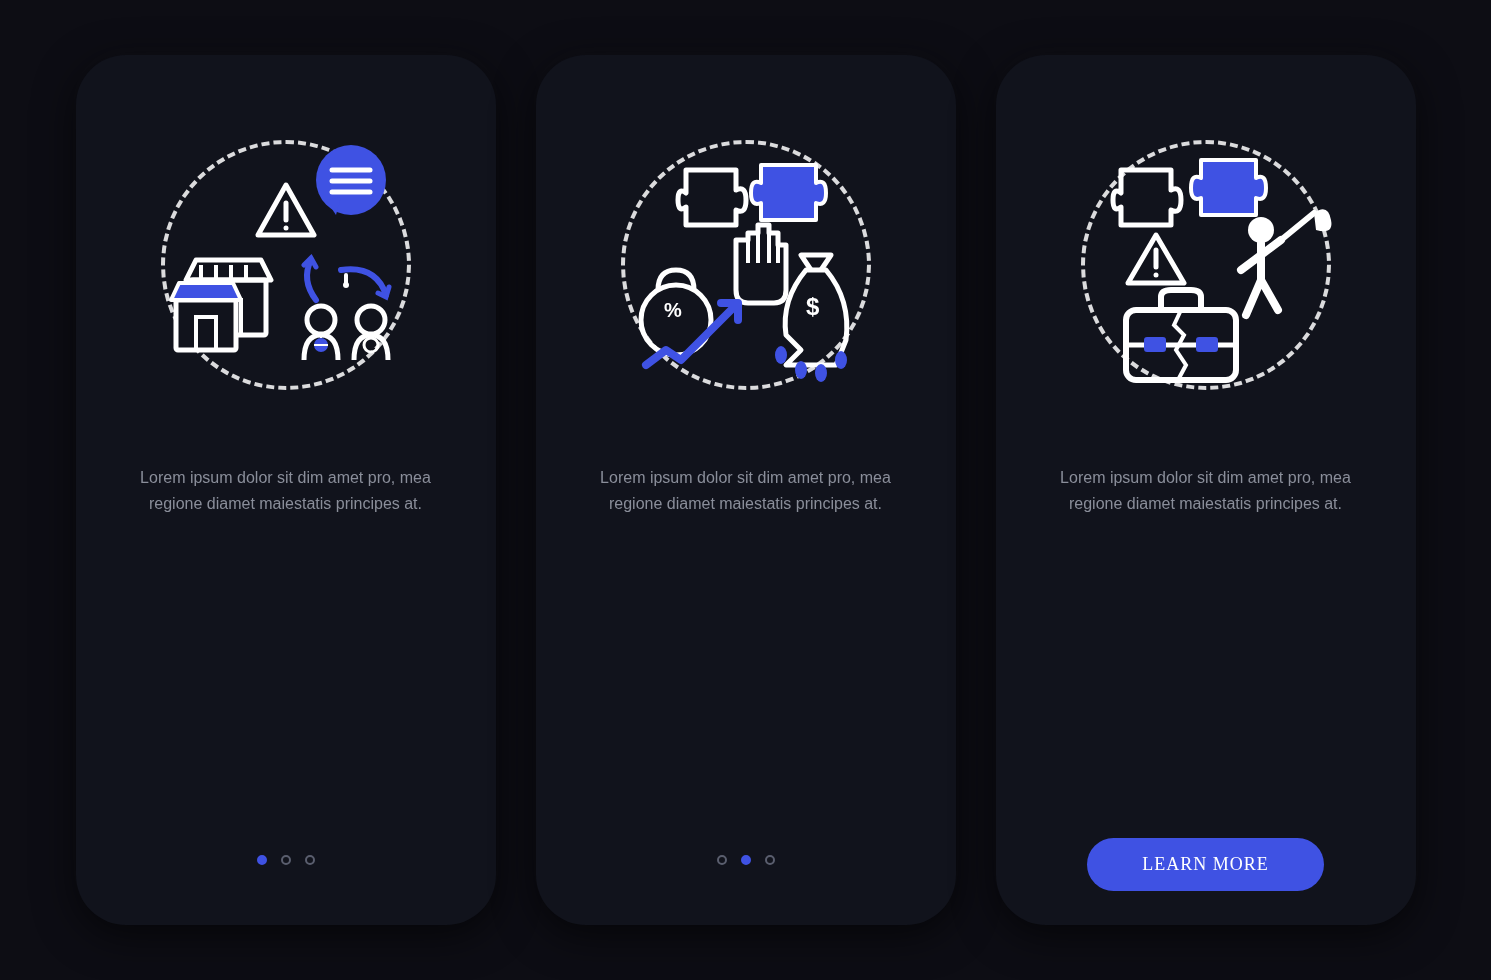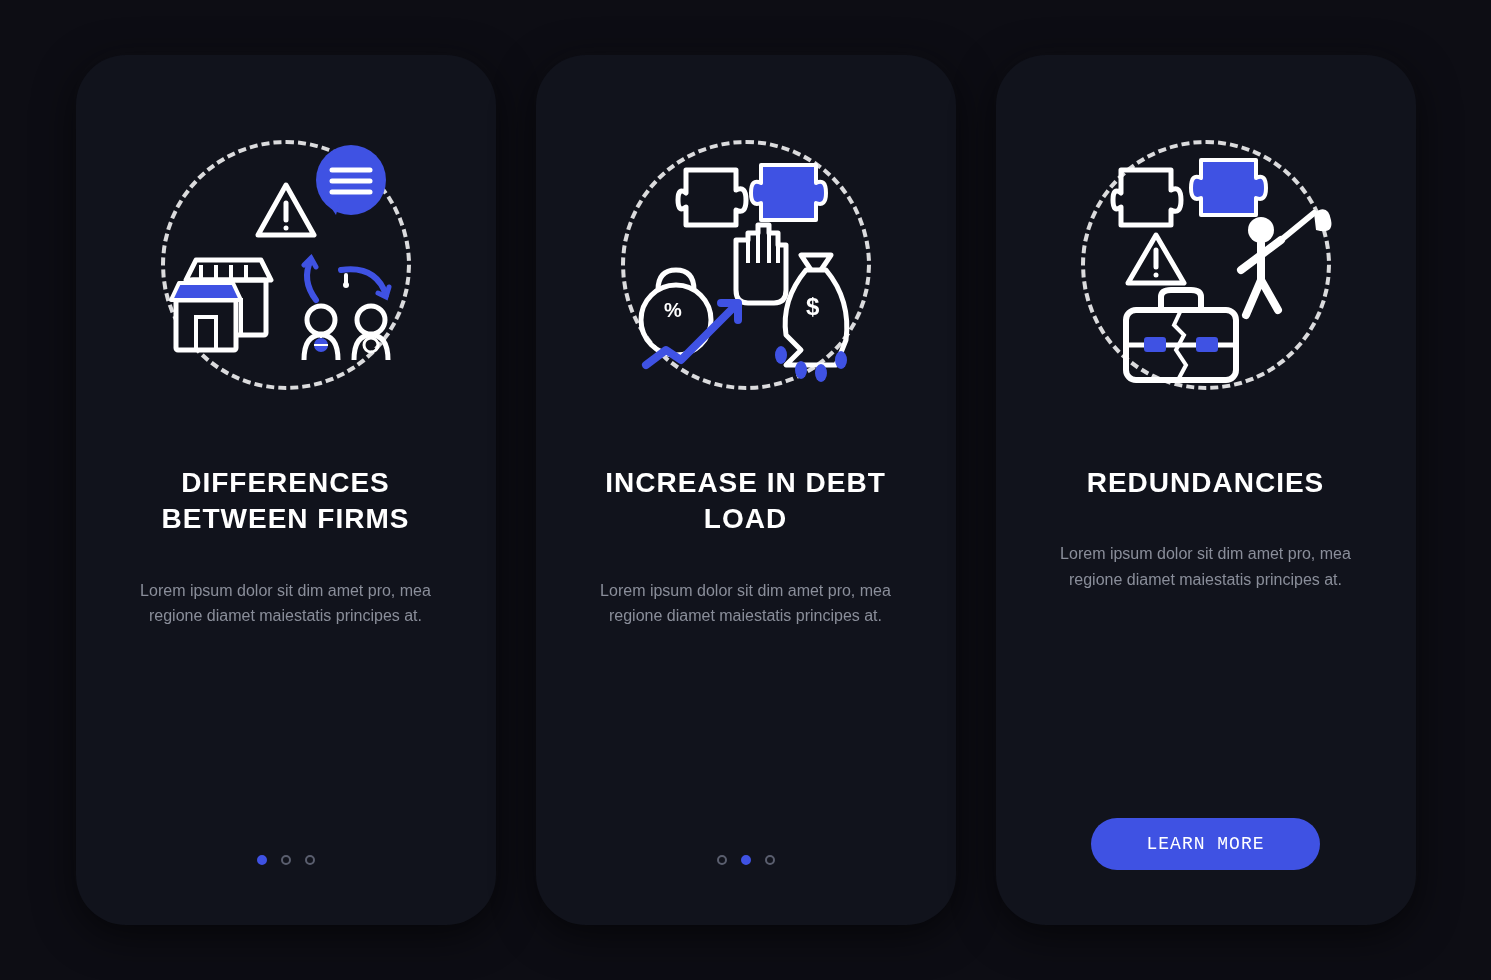--- a/index.html
+++ b/index.html
@@ -76,30 +76,30 @@
       border-radius: 50%;
       border: 2px solid #5a5e6e;
       background: transparent;
     }
     .dot.active {
       background: #3f52e3;
       border-color: #3f52e3;
     }
     .cta-button {
       position: absolute;
-      bottom: 55px;
+      bottom: 34px;
       background: #3f52e3;
       color: #ffffff;
       border: none;
       border-radius: 30px;
       padding: 16px 55px;
       font-size: 18px;
       letter-spacing: 1px;
       cursor: pointer;
-      font-family: Liberation Mono, monospace;
+      font-family: Liberation Serif, serif;
     }
   </style>
 </head>
 <body>
 
 <div class="card">
   <div class="illustration">
     <div class="dashed-circle"></div>
     <svg width="280" height="280" viewBox="0 0 280 280">
 
@@ -134,21 +134,20 @@
       <circle cx="225" cy="220" r="7" fill="none" stroke="#fff" stroke-width="3"></circle>
 
       <path d="M195 145 Q230 140 240 170" fill="none" stroke="#3f52e3" stroke-width="6" stroke-linecap="round"></path>
       <path d="M243 162 L240 172 L232 168" fill="none" stroke="#3f52e3" stroke-width="5" stroke-linecap="round"></path>
       <path d="M170 175 Q155 155 165 135" fill="none" stroke="#3f52e3" stroke-width="6" stroke-linecap="round"></path>
       <path d="M158 140 L165 133 L170 142" fill="none" stroke="#3f52e3" stroke-width="5" stroke-linecap="round"></path>
       <circle cx="200" cy="160" r="3" fill="#fff"></circle>
       <line x1="200" y1="150" x2="200" y2="158" stroke="#fff" stroke-width="4" stroke-linecap="round"></line>
     </svg>
   </div>
-  <h2 class="heading">DIFFERENCES BETWEEN FIRMS</h2>
   <p class="body-text">Lorem ipsum dolor sit dim amet pro, mea regione diamet maiestatis principes at.</p>
   <div class="dots">
     <span class="dot active"></span>
     <span class="dot"></span>
     <span class="dot"></span>
   </div>
 </div>
 
 <div class="card">
   <div class="illustration">
@@ -174,21 +173,20 @@
       <path d="M205 145 L195 130 L225 130 L215 145" fill="none" stroke="#fff" stroke-width="5" stroke-linejoin="round"></path>
       <path d="M200 145 Q175 175 180 210 L195 225 L180 240 L230 240 L240 215 Q245 175 220 145 Z" fill="none" stroke="#fff" stroke-width="5" stroke-linejoin="round"></path>
       <text x="200" y="190" fill="#fff" font-size="24" font-weight="bold">$</text>
 
       <ellipse cx="175" cy="230" rx="6" ry="9" fill="#3f52e3"></ellipse>
       <ellipse cx="195" cy="245" rx="6" ry="9" fill="#3f52e3"></ellipse>
       <ellipse cx="215" cy="248" rx="6" ry="9" fill="#3f52e3"></ellipse>
       <ellipse cx="235" cy="235" rx="6" ry="9" fill="#3f52e3"></ellipse>
     </svg>
   </div>
-  <h2 class="heading">INCREASE IN DEBT LOAD</h2>
   <p class="body-text">Lorem ipsum dolor sit dim amet pro, mea regione diamet maiestatis principes at.</p>
   <div class="dots">
     <span class="dot"></span>
     <span class="dot active"></span>
     <span class="dot"></span>
   </div>
 </div>
 
 <div class="card">
   <div class="illustration">
@@ -211,16 +209,15 @@
       <path d="M95 185 L95 172 Q95 165 105 165 L125 165 Q135 165 135 172 L135 185" fill="none" stroke="#fff" stroke-width="6"></path>
       <rect x="78" y="212" width="22" height="15" rx="3" fill="#3f52e3"></rect>
       <rect x="130" y="212" width="22" height="15" rx="3" fill="#3f52e3"></rect>
       <line x1="60" y1="220" x2="78" y2="220" stroke="#fff" stroke-width="5"></line>
       <line x1="100" y1="220" x2="130" y2="220" stroke="#fff" stroke-width="5"></line>
       <line x1="152" y1="220" x2="170" y2="220" stroke="#fff" stroke-width="5"></line>
 
       <path d="M115 185 L108 200 L118 210 L110 225 L120 240 L112 255" fill="none" stroke="#fff" stroke-width="4"></path>
     </svg>
   </div>
-  <h2 class="heading">REDUNDANCIES</h2>
   <p class="body-text">Lorem ipsum dolor sit dim amet pro, mea regione diamet maiestatis principes at.</p>
   <button class="cta-button">LEARN MORE</button>
 </div>
 
 </body></html>

